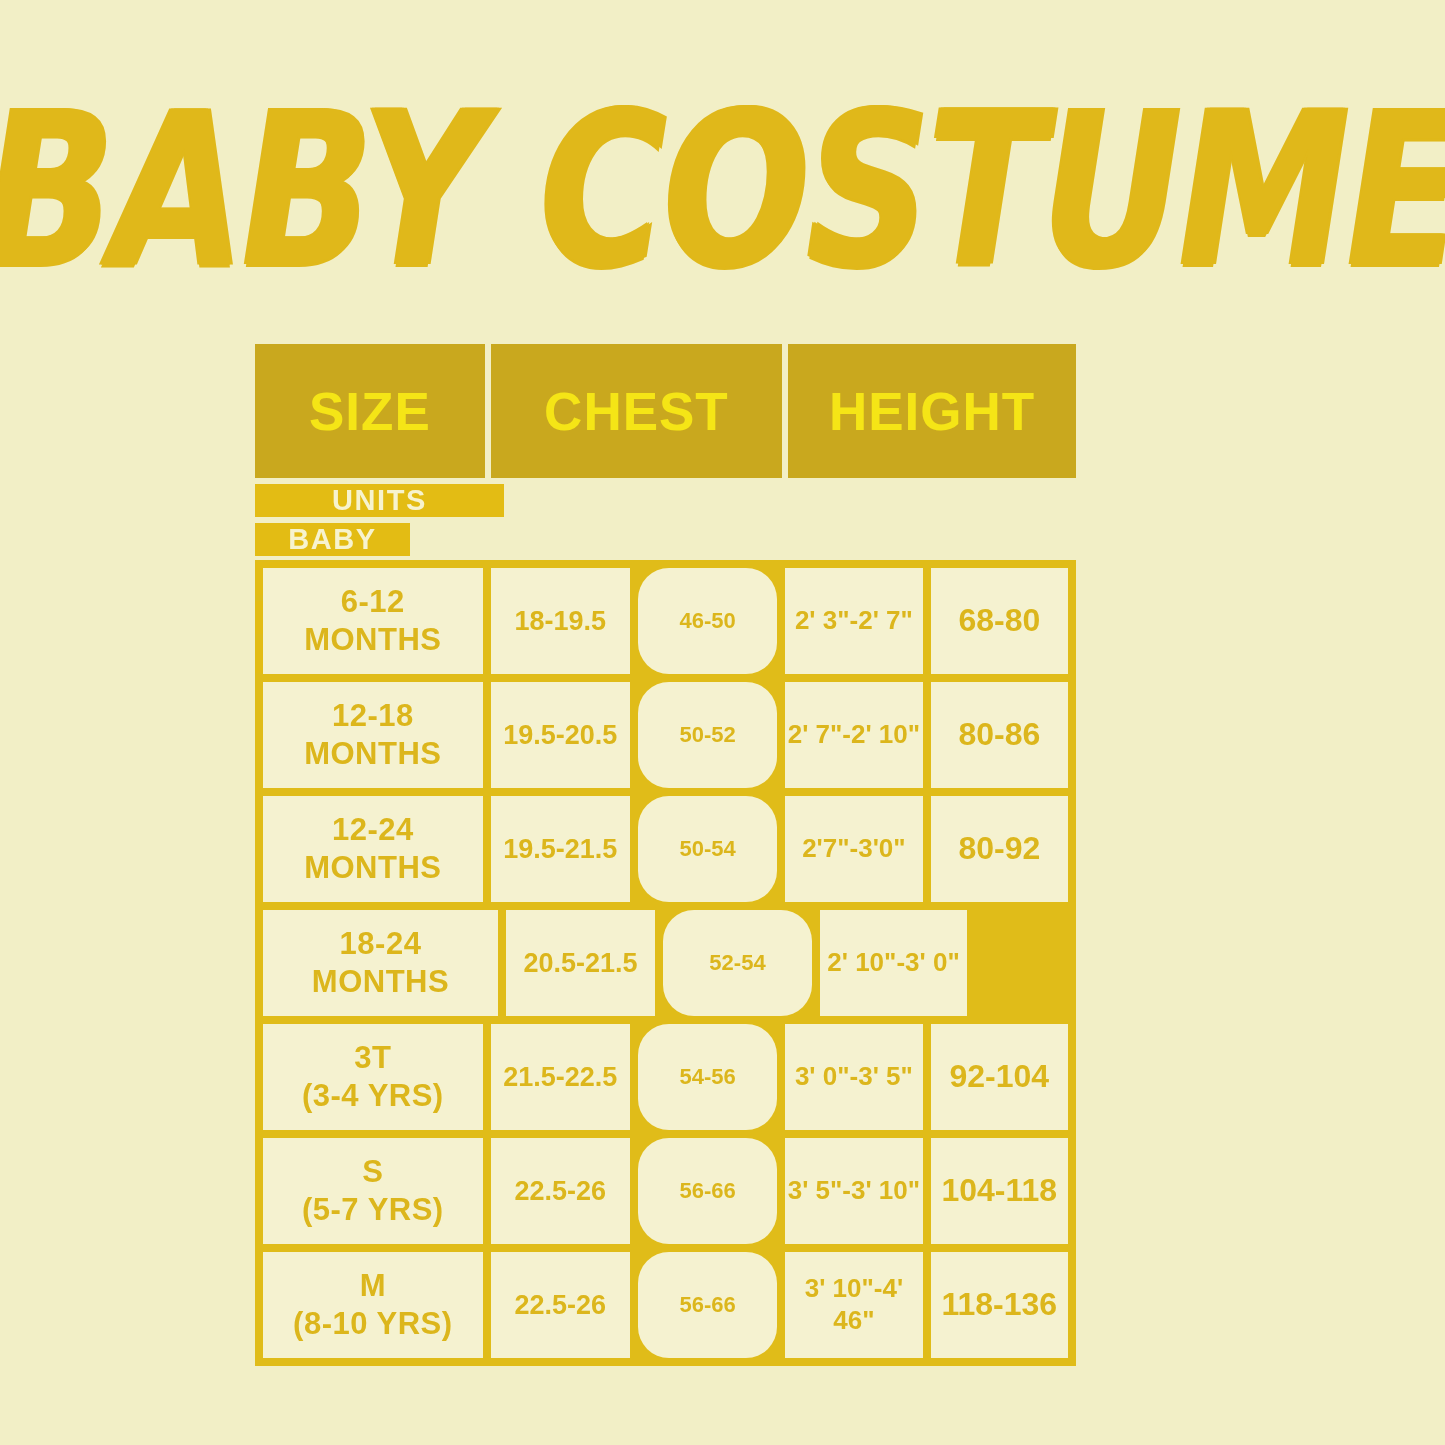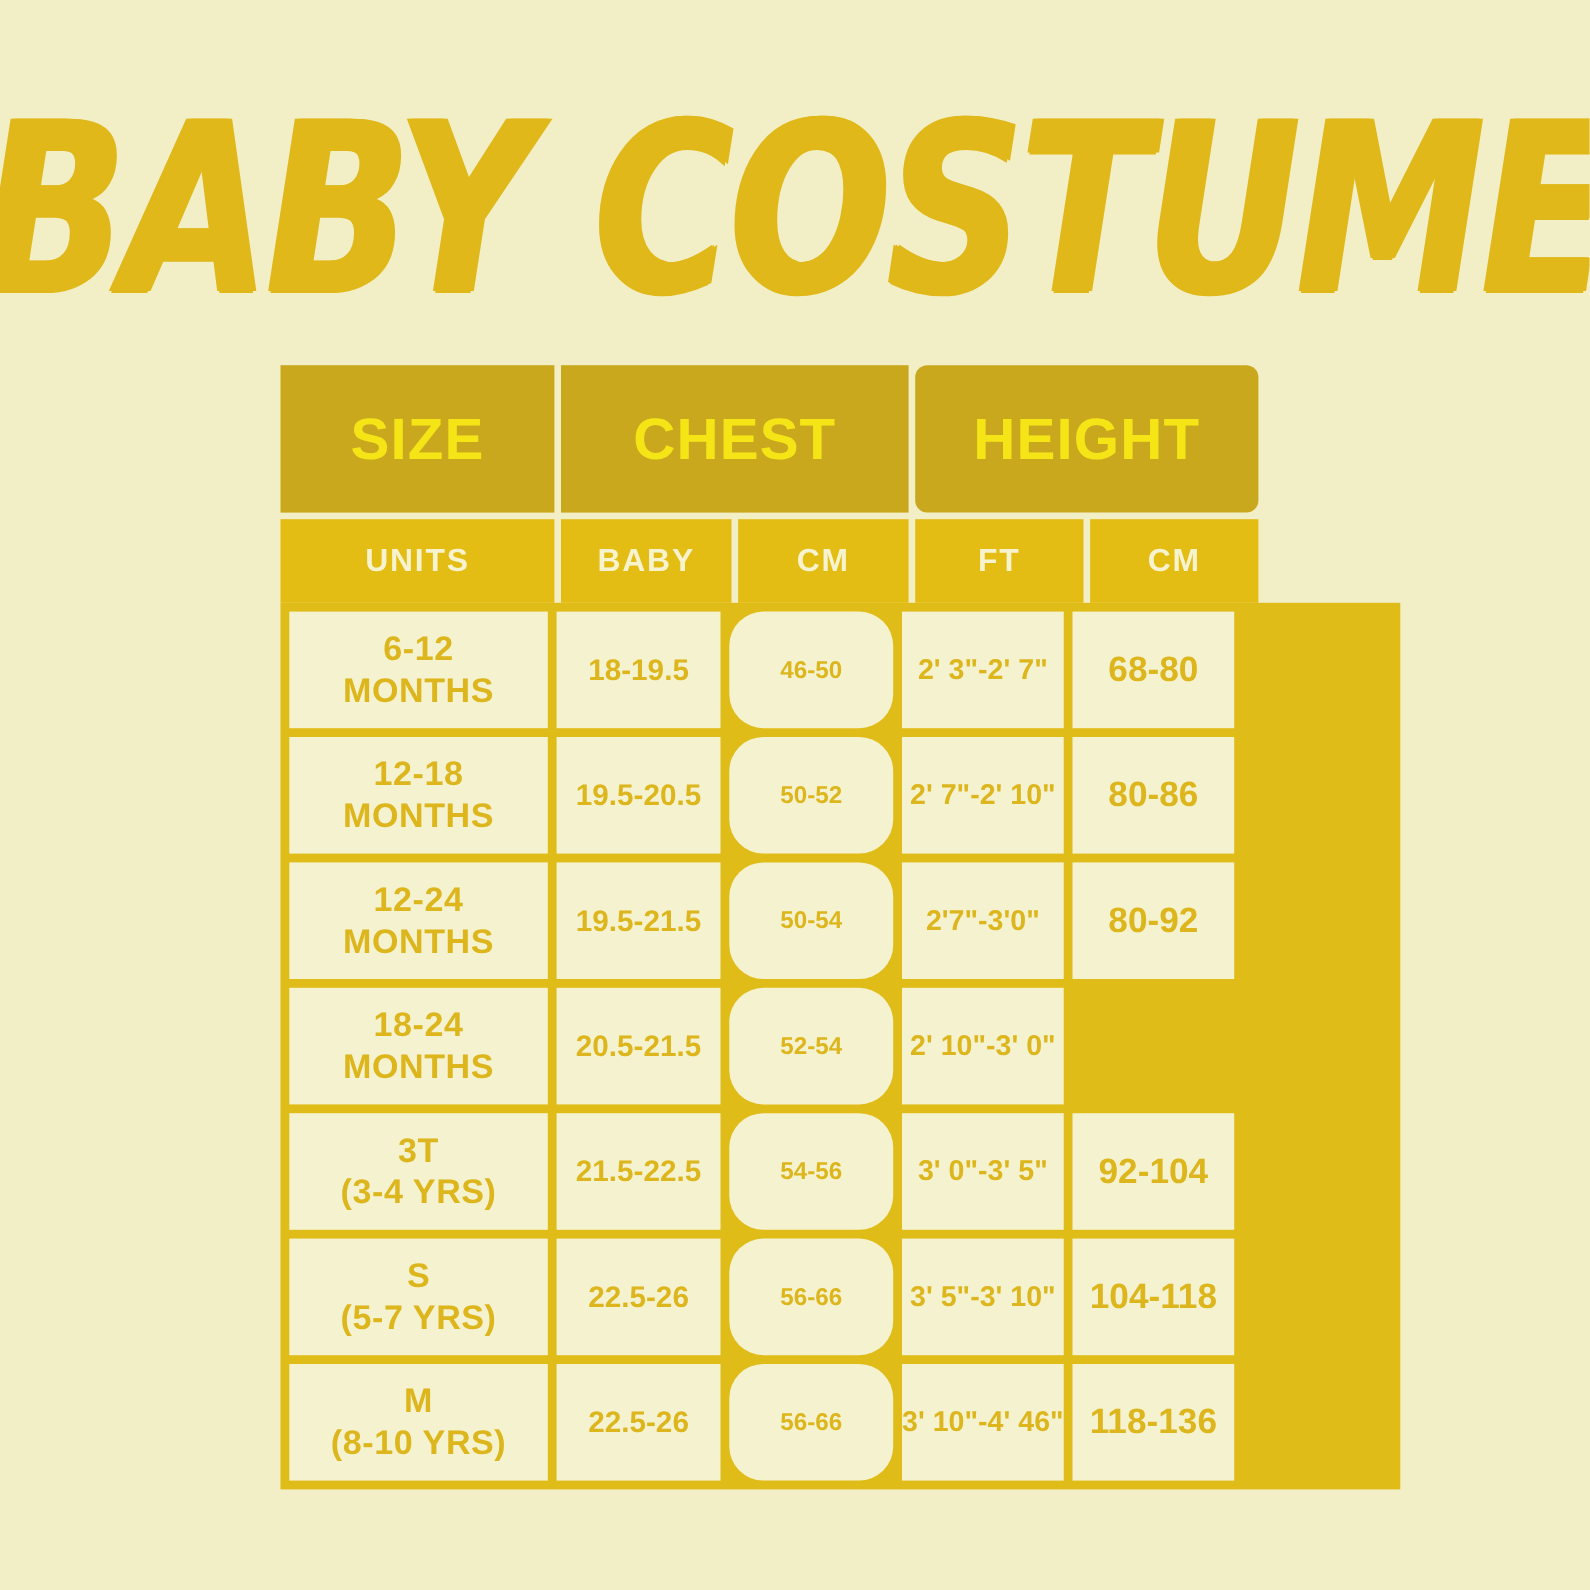--- a/index.html
+++ b/index.html
@@ -37,53 +37,54 @@
     white-space: nowrap;
     transform: scaleY(1.22) scaleX(0.97);
     transform-origin: center center;
     text-shadow: 3px 0 0 #E0B81A, -2px 0 0 #E0B81A, 0 2px 0 #E0B81A;
   }
 
   
   .table {
     position: absolute;
     left: 255px;
-    top: 332px;
-    width: 1018px;
+    top: 344px;
+    width: 821px;
   }
 
   
   .grouphead {
     display: flex;
     height: 134px;
     gap: 6px;
   }
   .grouphead .gcell {
     background: #C9A81E;
     display: flex;
     align-items: center;
     justify-content: center;
   }
   .gcell-size   { width: 249px; }
   .gcell-chest  { width: 316px; }
-  .gcell-height { width: 312px; border-radius: 11px; }
+  .gcell-height { width: 312px; }
   .gcell span {
     color: #F5E516;
     font-size: 53px;
     font-weight: bold;
     letter-spacing: 1px;
     font-family: "Liberation Sans", sans-serif;
   }
 
   
   .subhead {
     display: flex;
     height: 76px;
     gap: 6px;
     margin-top: 6px;
+    flex-direction: column;
   }
   .subhead .scell {
     background: #E3BC14;
     display: flex;
     align-items: center;
     justify-content: center;
   }
   .scell-units { width: 249px; }
   .scell-inch  { width: 155px; }
   .scell-cm1   { width: 155px; }

